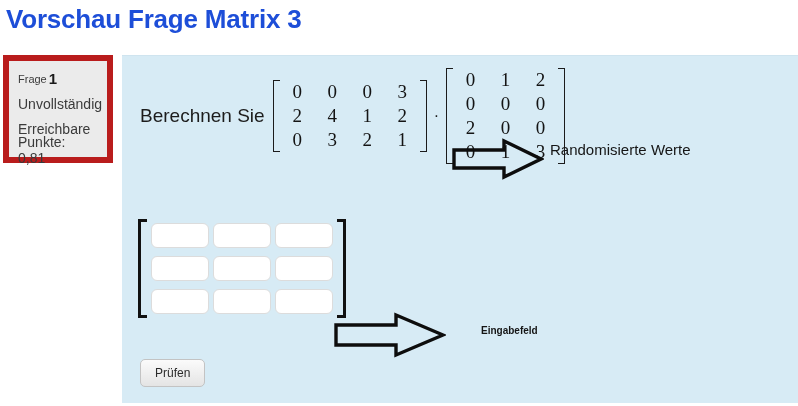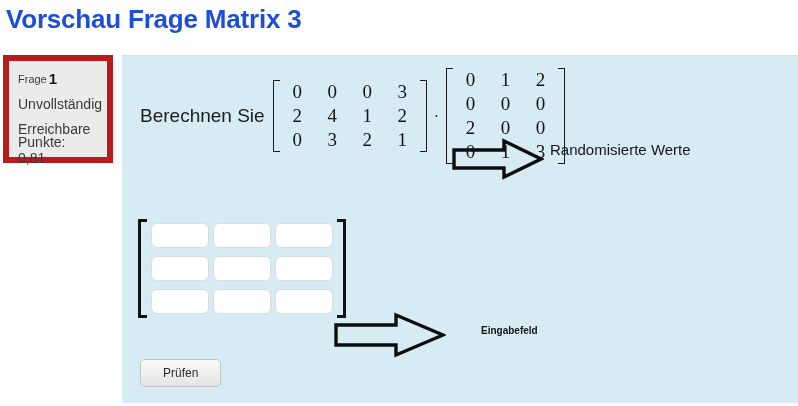--- a/index.html
+++ b/index.html
@@ -199,21 +199,21 @@
     padding: 0 5px;
     outline: none;
   }
   .answer-input:last-child { margin-right: 0; }
 
   
   #check-button {
     position: absolute;
     left: 18px;
     top: 303px;
-    padding: 6px 22px;
+    padding: 6px 14px;
     font-family: "Liberation Sans", sans-serif;
     font-size: 12px;
     color: #2b2b2b;
     background: linear-gradient(#fbfbfb, #e4e4e4);
     border: 1px solid #c3c3c3;
     border-radius: 5px;
     cursor: pointer;
   }
 </style>
 </head>

